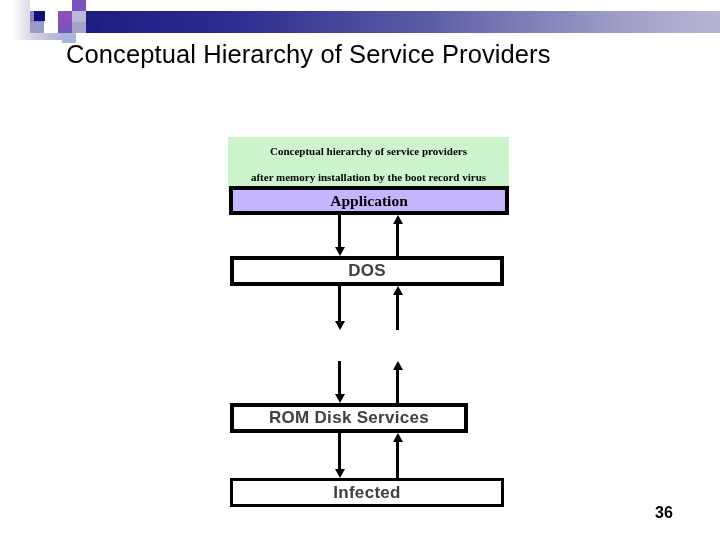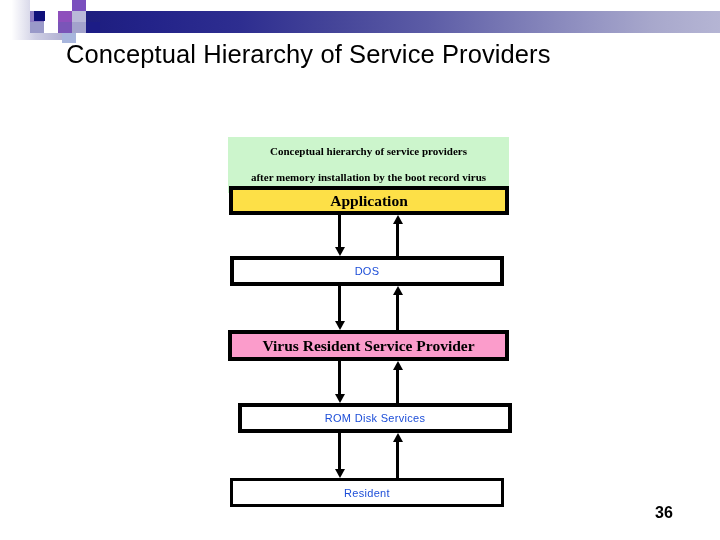--- a/index.html
+++ b/index.html
@@ -110,39 +110,40 @@
 
   .node-label-serif {
     font-family: "Liberation Serif", serif;
     font-weight: bold;
     font-size: 15.5px;
     color: #000000;
     white-space: nowrap;
   }
   .node-label-sans {
     font-family: "Liberation Sans", sans-serif;
-    font-size: 11px;
-    color: #1d4ed8;
+    font-size: 17px;
+    color: #404040;
     white-space: nowrap;
     letter-spacing: 0.3px;
+    font-weight: bold;
   }
 
   #node-application {
     left: 229px;  top: 186px;  width: 280px; height: 29px;
-    background: #fde047;
+    background: #c4b5fd;
   }
   #node-dos {
     left: 230px;  top: 256px;  width: 274px; height: 30px;
   }
   #node-virus {
     left: 228px;  top: 330px;  width: 281px; height: 31px;
     background: #fb9ccb;
   }
   #node-rom {
-    left: 238px;  top: 403px;  width: 274px; height: 30px;
+    left: 230px;  top: 403px;  width: 238px; height: 30px;
   }
   #node-hardware {
     left: 230px;  top: 478px;  width: 274px; height: 29px;
     border-width: 3px;
   }
 
   
   .conn {
     position: absolute;
     width: 3px;
@@ -206,30 +207,27 @@
   </div>
 
   <div class="node" id="node-application">
     <span class="node-label-serif">Application</span>
   </div>
 
   <div class="node" id="node-dos">
     <span class="node-label-sans">DOS</span>
   </div>
 
-  <div class="node" id="node-virus">
-    <span class="node-label-serif">Virus Resident Service Provider</span>
-  </div>
 
   <div class="node" id="node-rom">
     <span class="node-label-sans">ROM Disk Services</span>
   </div>
 
   <div class="node" id="node-hardware">
-    <span class="node-label-sans">Resident</span>
+    <span class="node-label-sans">Infected</span>
   </div>
 
   <div id="connector-layer">
       <div class="conn" style="left: 338px; top: 215px; height: 33px;"></div>
       <div class="arrowhead down" style="left: 334.5px; top: 247px;"></div>
       <div class="conn" style="left: 396px; top: 223px; height: 33px;"></div>
       <div class="arrowhead up" style="left: 392.5px; top: 215px;"></div>
       <div class="conn" style="left: 338px; top: 286px; height: 36px;"></div>
       <div class="arrowhead down" style="left: 334.5px; top: 321px;"></div>
       <div class="conn" style="left: 396px; top: 294px; height: 36px;"></div>

